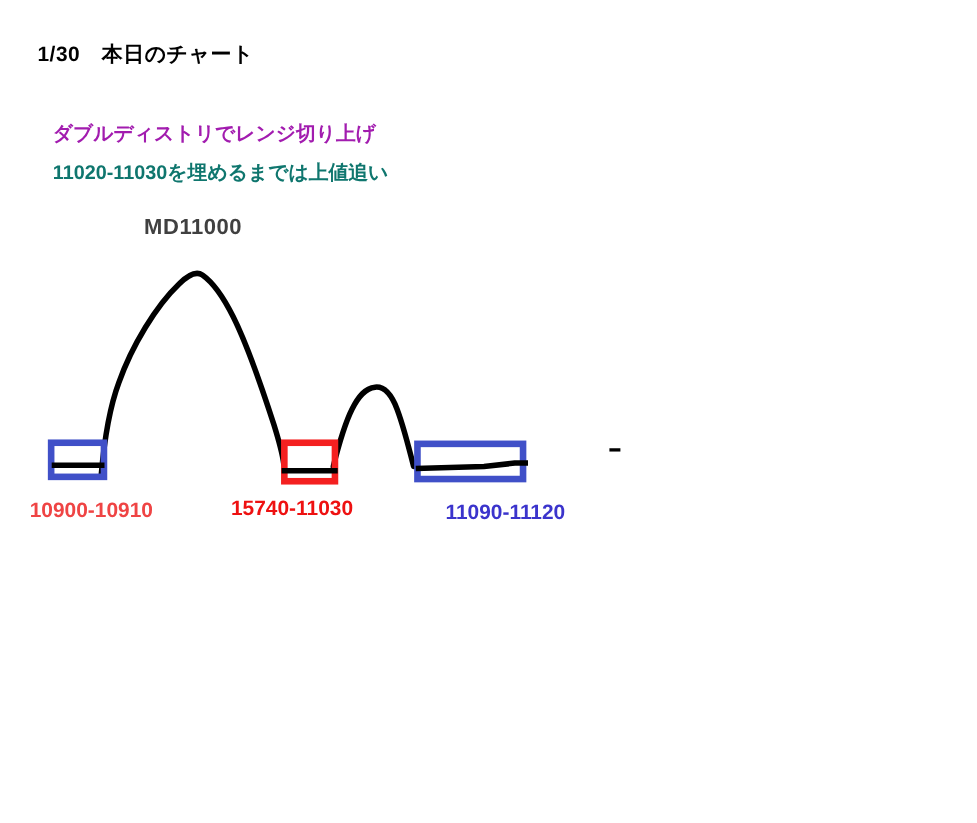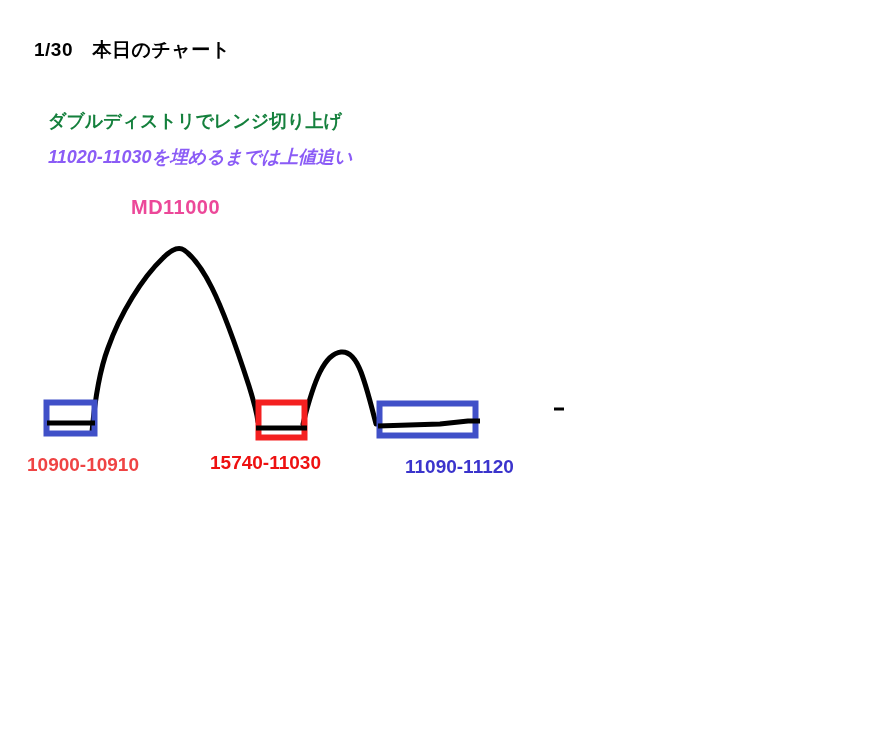--- a/index.html
+++ b/index.html
@@ -32,34 +32,33 @@
     left: 34px;
     top: 40px;
     font-size: 19px;
     color: #000000;
     letter-spacing: 0.5px;
   }
   #note-line-1 {
     left: 48px;
     top: 112px;
     font-size: 18px;
-    color: #15803d;
+    color: #a21caf;
   }
   #note-line-2 {
     left: 48px;
     top: 148px;
     font-size: 18px;
-    color: #8b5cf6;
-    font-style: italic;
+    color: #0f766e;
   }
   #md-label {
     left: 131px;
     top: 197px;
     font-size: 20px;
-    color: #ec4899;
+    color: #404040;
     letter-spacing: 0.5px;
   }
   #zone-label-1 {
     left: 27px;
     top: 455px;
     font-size: 19px;
     color: #ef4444;
   }
   #zone-label-2 {
     left: 210px;

